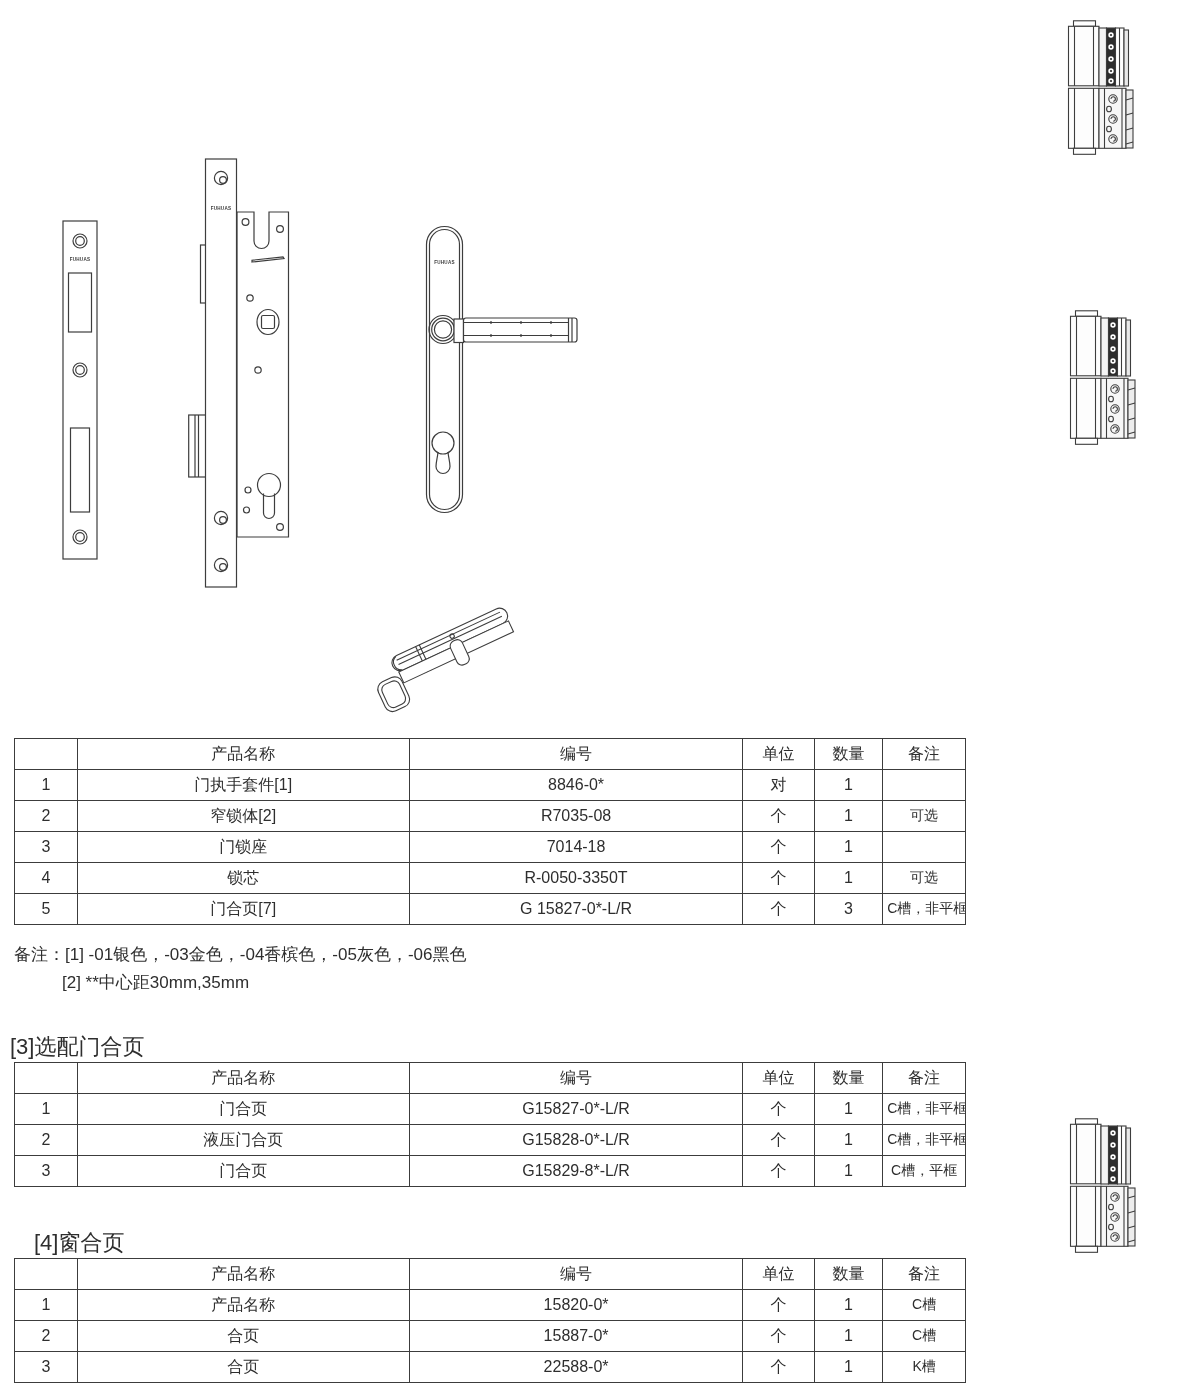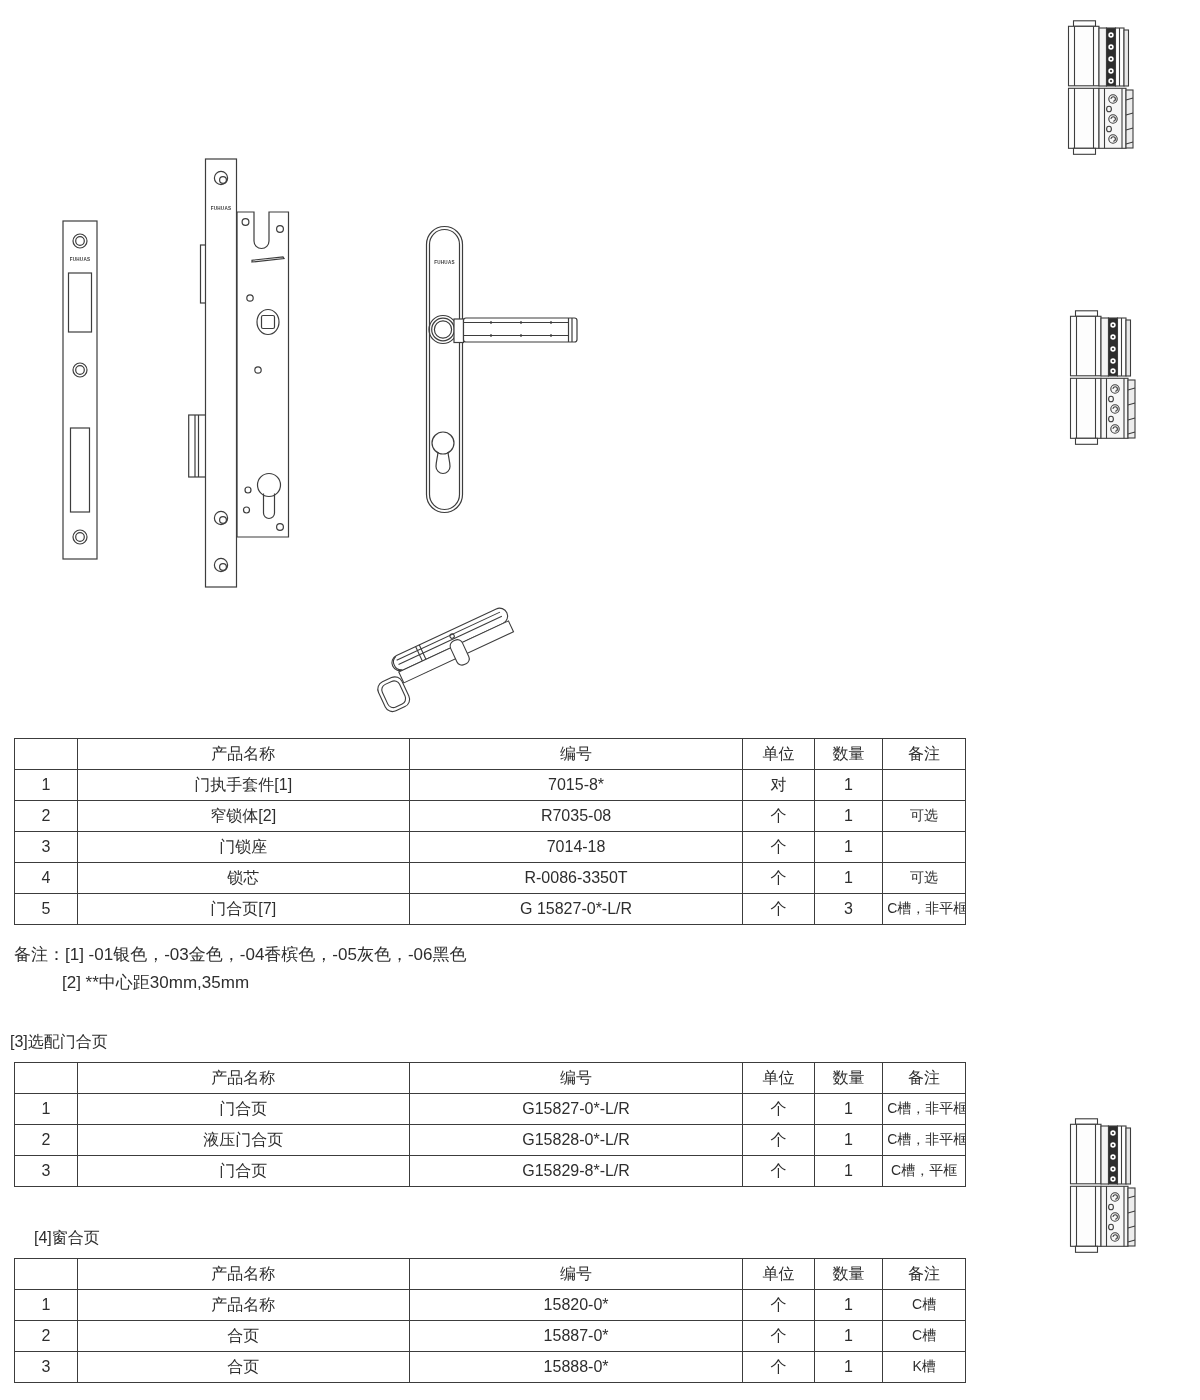--- a/index.html
+++ b/index.html
@@ -12,21 +12,21 @@
   .parts-table{position:absolute;left:14px;width:952px;border-collapse:collapse;table-layout:fixed;
     font-size:16px;color:#2e2e2e;border-radius:17px;}
   .parts-table th,.parts-table td{border:1px solid #3c3c3c;height:30px;text-align:center;
     font-weight:400;padding:0 4px;overflow:hidden;white-space:nowrap;}
   .parts-table{border:1.5px solid #333;}
   .parts-table td.remark{font-size:14px;}
   #table-0{top:738px;}
   #table-1{top:1062px;}
   #table-2{top:1258px;}
 
-  .section-label{position:absolute;left:10px;font-size:16px;color:#2e2e2e;}
+  .section-label{position:absolute;left:10px;font-size:22px;color:#2e2e2e;}
   #label-1{top:1032px;}
   #label-2{top:1228px;margin-left:24px;}
 
   .notes{position:absolute;left:14px;top:941px;font-size:17px;line-height:28px;color:#2e2e2e;}
   .notes .indent{padding-left:48px;}
 
   svg text.brand{font-size:4.6px;font-weight:bold;letter-spacing:.2px;fill:#3a3a3a;
     font-family:"Liberation Sans",sans-serif;text-anchor:middle;}
 </style>
 </head>
@@ -208,21 +208,21 @@
           <th>编号</th>
           <th>单位</th>
           <th>数量</th>
           <th>备注</th>
         </tr>
       </thead>
       <tbody>
         <tr>
           <td>1</td>
           <td>门执手套件[1]</td>
-          <td>7015-8*</td>
+          <td>8846-0*</td>
           <td>对</td>
           <td>1</td>
           <td class="remark"></td>
         </tr>
         <tr>
           <td>2</td>
           <td>窄锁体[2]</td>
           <td>R7035-08</td>
           <td>个</td>
           <td>1</td>
@@ -232,21 +232,21 @@
           <td>3</td>
           <td>门锁座</td>
           <td>7014-18</td>
           <td>个</td>
           <td>1</td>
           <td class="remark"></td>
         </tr>
         <tr>
           <td>4</td>
           <td>锁芯</td>
-          <td>R-0086-3350T</td>
+          <td>R-0050-3350T</td>
           <td>个</td>
           <td>1</td>
           <td class="remark">可选</td>
         </tr>
         <tr>
           <td>5</td>
           <td>门合页[7]</td>
           <td>G 15827-0*-L/R</td>
           <td>个</td>
           <td>3</td>
@@ -341,21 +341,21 @@
           <td>2</td>
           <td>合页</td>
           <td>15887-0*</td>
           <td>个</td>
           <td>1</td>
           <td class="remark">C槽</td>
         </tr>
         <tr>
           <td>3</td>
           <td>合页</td>
-          <td>15888-0*</td>
+          <td>22588-0*</td>
           <td>个</td>
           <td>1</td>
           <td class="remark">K槽</td>
         </tr>
       </tbody>
     </table>
 
 </div>
 
 </body></html>

